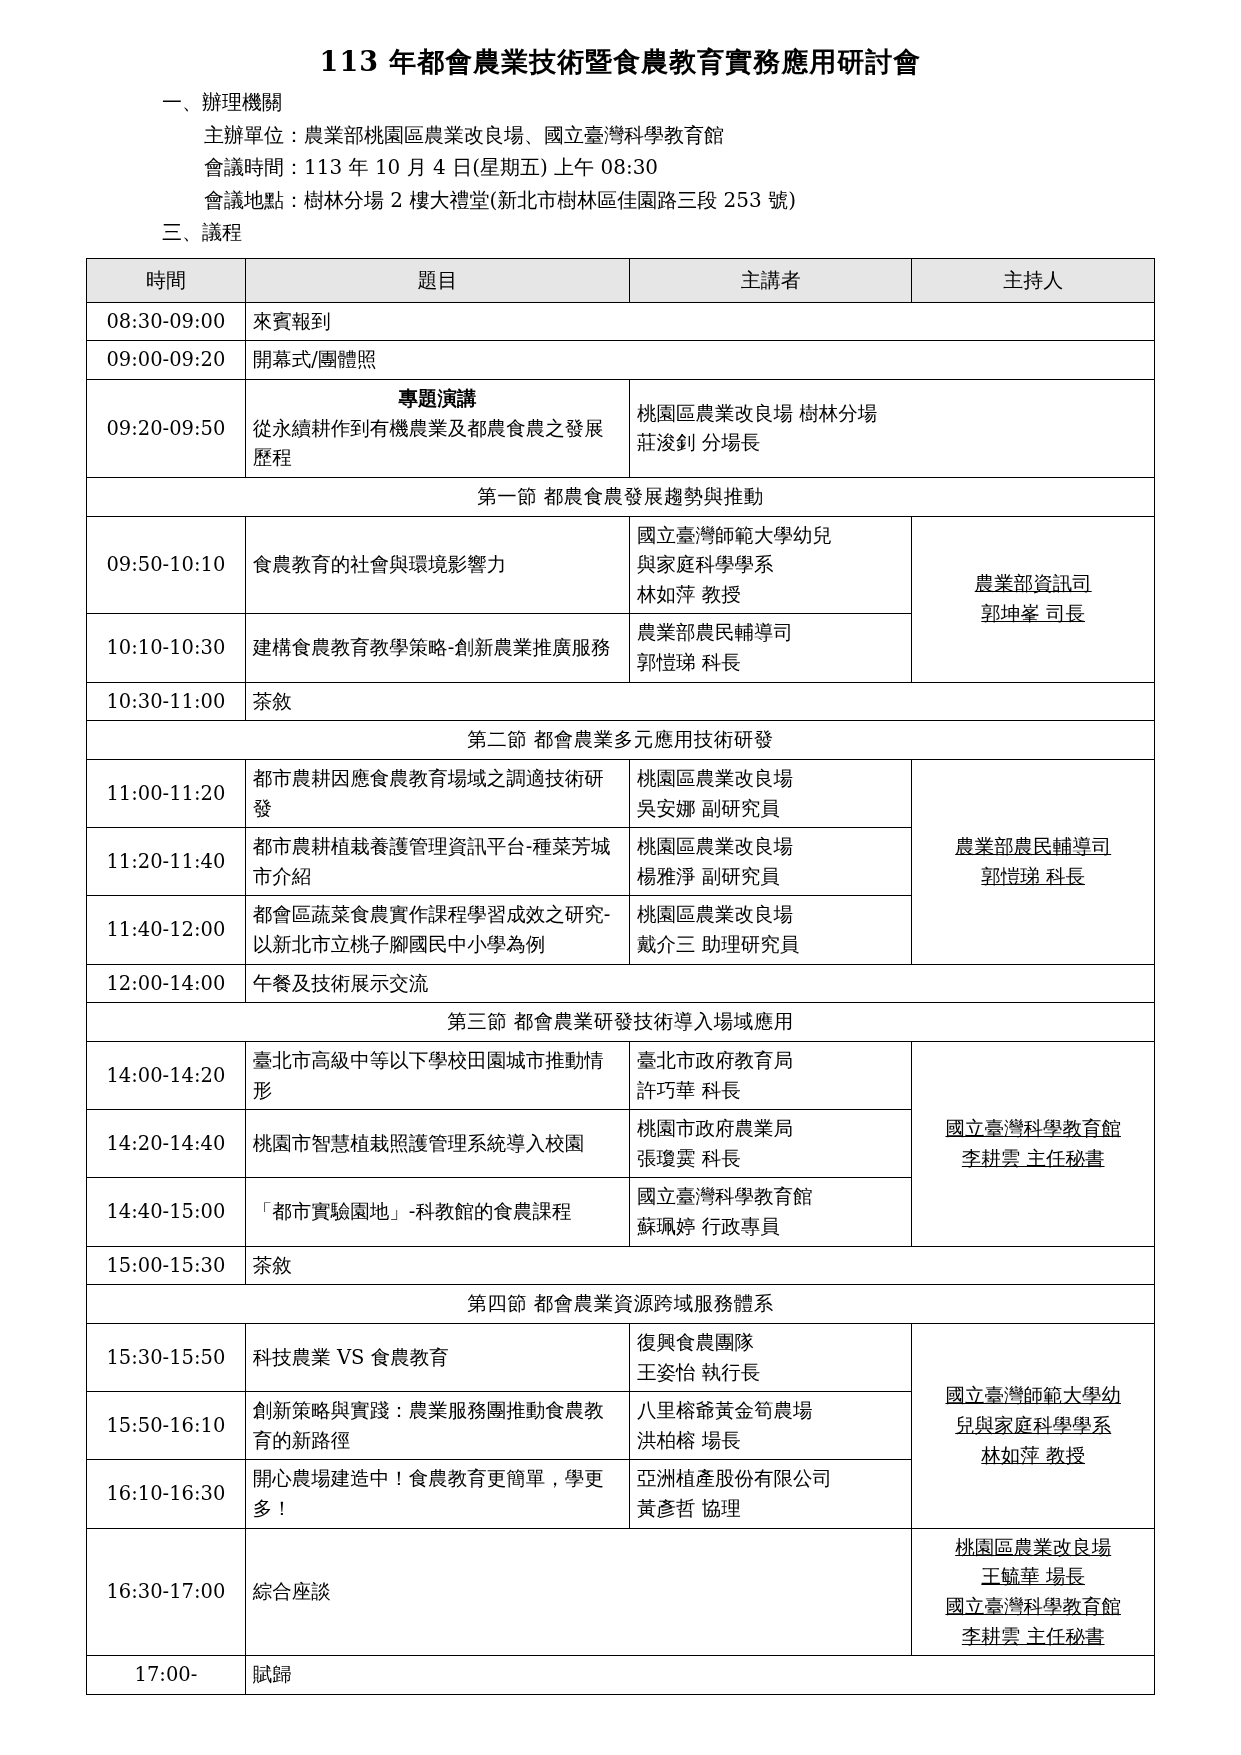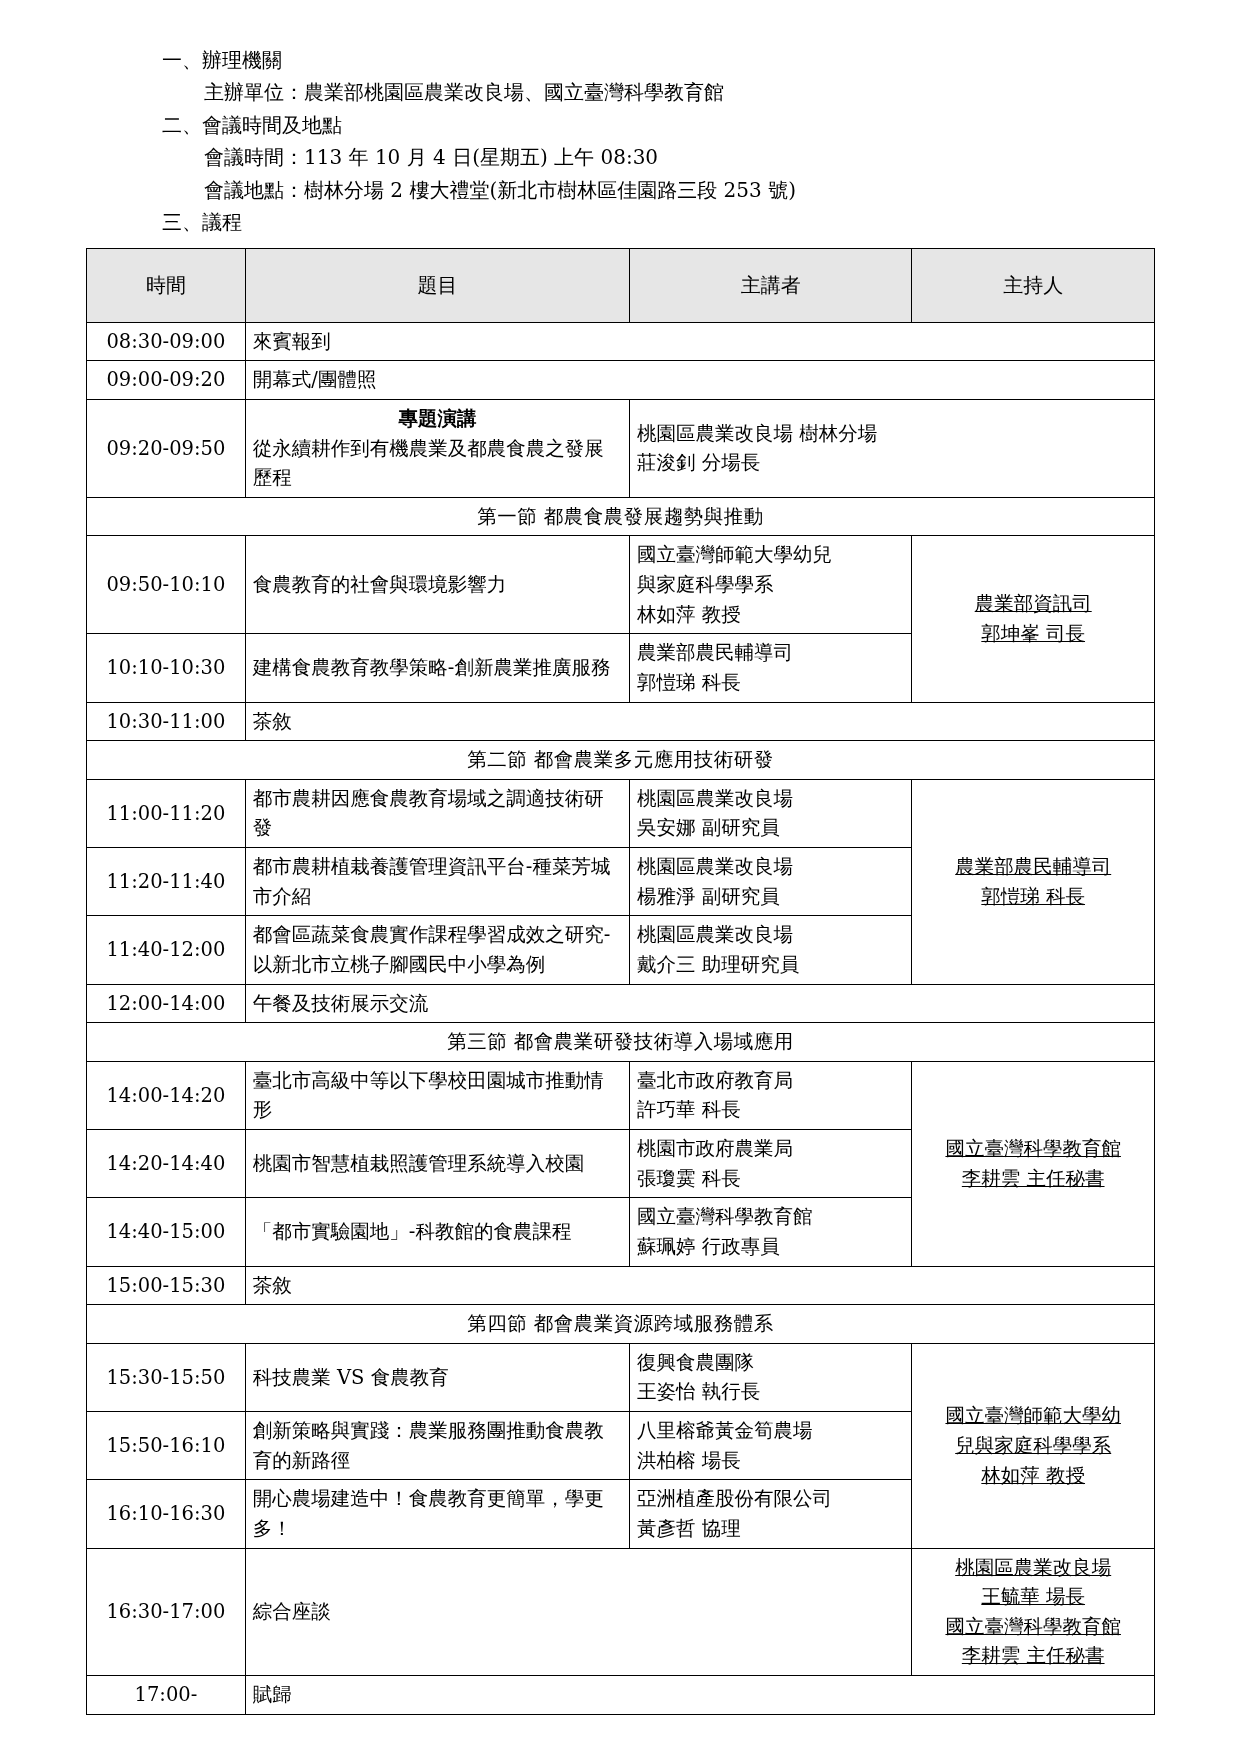--- a/index.html
+++ b/index.html
@@ -64,21 +64,21 @@
     font-size: 19.5px;
     line-height: 1.52;
     vertical-align: middle;
     font-weight: normal;
     word-break: break-word;
   }
   table.agenda thead th {
     background: #e6e6e6;
     text-align: center;
     font-size: 20px;
-    padding: 21px 7px;
+    padding: 6px 7px;
   }
   td.time {
     text-align: center;
     white-space: nowrap;
     font-size: 19.5px;
   }
   td.full {
     font-weight: bold;
     font-size: 20px;
   }
@@ -98,25 +98,25 @@
   }
   td.speaker { text-align: left; }
   td.host { text-align: center; text-decoration: underline; }
   .ln { display: block; }
 </style>
 </head>
 <body>
 
 <div class="page">
 
+  <div class="doc-title">113 年都會農業技術暨食農教育實務應用研討會</div>
 
   <div class="outline">
     <div class="lvl1">一、辦理機關</div>
     <div class="lvl2">主辦單位：農業部桃園區農業改良場、國立臺灣科學教育館</div>
-    <div class="lvl1">二、會議時間及地點</div>
     <div class="lvl2">會議時間：113 年 10 月 4 日(星期五) 上午 08:30</div>
     <div class="lvl2">會議地點：樹林分場 2 樓大禮堂(新北市樹林區佳園路三段 253 號)</div>
     <div class="lvl1">三、議程</div>
   </div>
 
   <table class="agenda">
     <colgroup>
       <col class="c-time">
         <col class="c-topic">
         <col class="c-spk">

